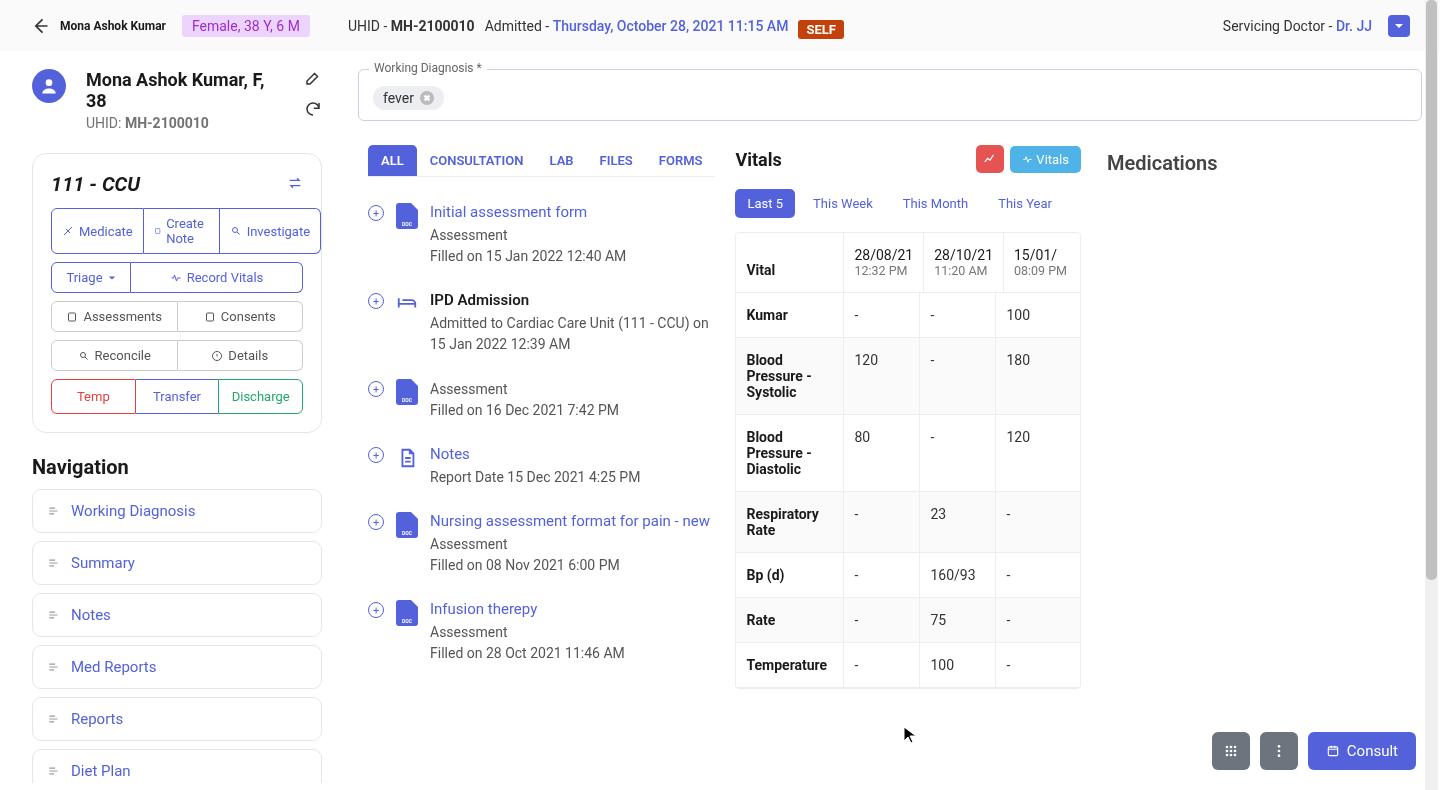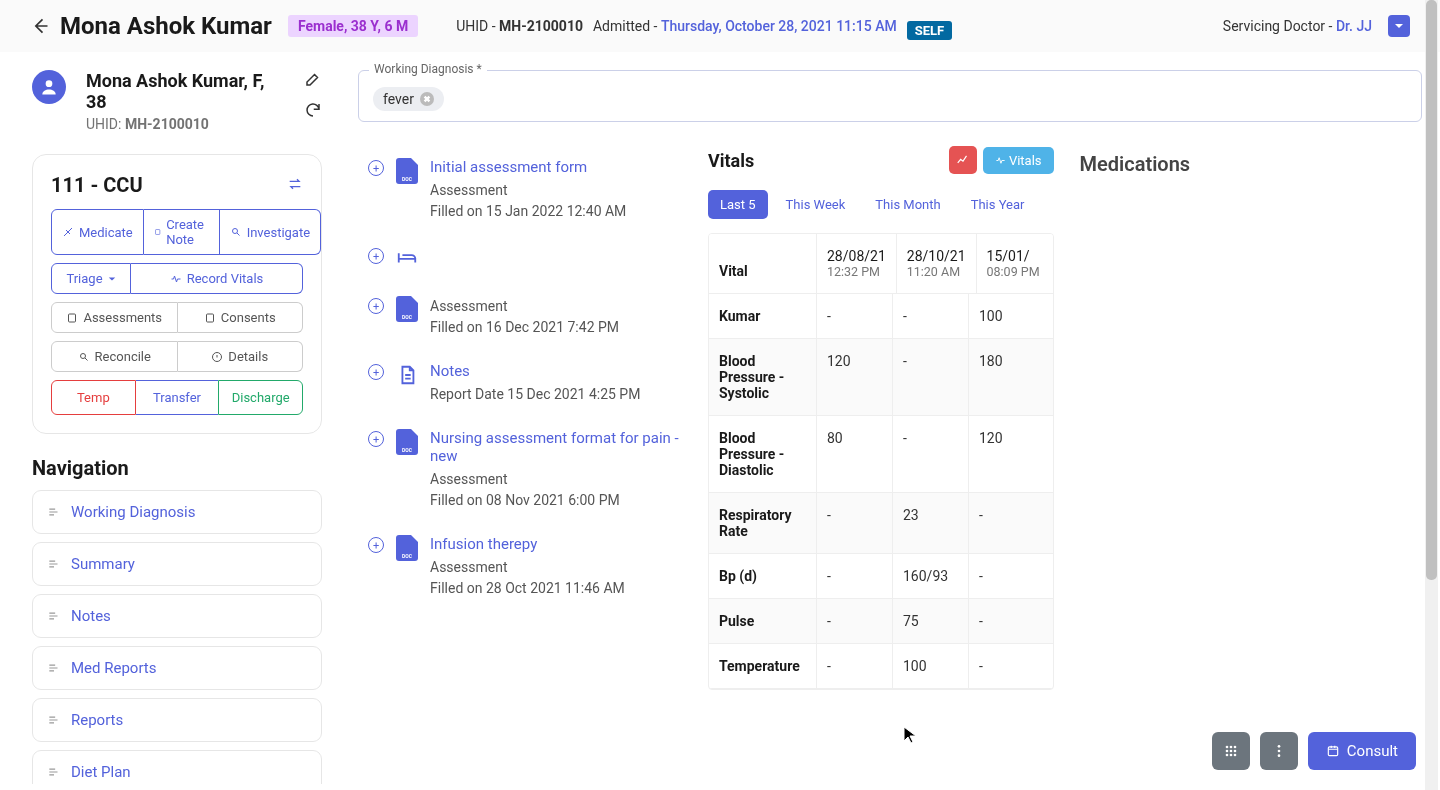--- a/index.html
+++ b/index.html
@@ -1,44 +1,44 @@
 <!DOCTYPE html>
 <html><head>
 <meta charset="utf-8">
 <style>
 *{box-sizing:border-box;margin:0;padding:0;font-family:-apple-system,BlinkMacSystemFont,"Segoe UI",Roboto,sans-serif;}
 body{background:#fff;color:#333;font-size:14px;overflow:hidden;}
 .topbar{display:flex;align-items:center;padding:12px 30px;background:#f7f7f7a0;gap:10px;}
 .back-arrow{width:20px;height:20px;cursor:pointer;}
 .back-arrow svg{width:20px;height:20px;stroke:#333;fill:none;stroke-width:2;}
-.patient-name-big{font-size:24px;font-weight:700;color:#1a1a1a;margin-right:6px;}
-.chip-pink{display:inline-block;background:#ecd4ff;color:#9b2fcf;padding:3px 10px;border-radius:3px;font-weight:700;font-size:14px;}
+.patient-name-big{font-size:12px;font-weight:700;color:#1a1a1a;margin-right:6px;}
+.chip-pink{display:inline-block;background:#ecd4ff;color:#9b2fcf;padding:3px 10px;border-radius:3px;font-weight:400;font-size:14px;}
 .uhid-label{color:#333;font-size:14px;}
 .uhid-label .val{font-weight:700;}
 .admitted-label{color:#333;font-size:14px;}
 .admitted-label .val{color:#5362db;font-weight:500;}
-.chip-self{background:#0369a1;color:#fff;padding:2px 8px;border-radius:3px;font-weight:700;font-size:13px;margin-top:8px;}
+.chip-self{background:#c2410c;color:#fff;padding:2px 8px;border-radius:3px;font-weight:700;font-size:13px;margin-top:8px;}
 .spacer{flex:1;}
 .doctor-label{color:#333;font-size:14px;}
 .doctor-label .val{color:#5362db;font-weight:500;}
 .dd-btn{width:22px;height:22px;background:#5362db;border-radius:4px;margin-left:6px;display:inline-flex;align-items:center;justify-content:center;cursor:pointer;}
 .dd-btn svg{width:10px;height:10px;fill:#fff;}
 .main{display:flex;height:calc(100vh - 58px);}
 .sidebar{width:340px;padding:18px 18px 18px 32px;overflow-y:auto;}
 .avatar-row{display:flex;align-items:flex-start;gap:20px;}
 .avatar{width:34px;height:34px;background:#5362db;border-radius:50%;display:flex;align-items:center;justify-content:center;flex-shrink:0;}
 .avatar svg{width:20px;height:20px;fill:#fff;}
 .pname{font-size:18px;font-weight:700;color:#1a1a1a;}
 .pname-sub{font-size:14px;color:#737373;margin-top:4px;}
 .pname-sub .val{font-weight:700;}
 .edit-ic,.refresh-ic{cursor:pointer;margin-left:auto;}
 .edit-ic svg,.refresh-ic svg{width:18px;height:18px;stroke:#333;fill:none;stroke-width:2;}
 .card{border:1px solid #e6e6e6;border-radius:14px;padding:18px;margin-top:22px;}
 .card-head{display:flex;align-items:center;justify-content:space-between;margin-bottom:12px;}
-.card-title{font-size:20px;font-weight:700;color:#1a1a1a;}
+.card-title{font-size:20px;font-weight:700;color:#1a1a1a;font-style:italic;}
 .swap-ic svg{width:16px;height:16px;stroke:#5362db;fill:none;stroke-width:2;}
 .btn-row{display:flex;gap:0;margin-bottom:8px;}
 .btn-row.split>*{flex:1;}
 .wbtn{border:1px solid #5362db;color:#5362db;background:#fff;padding:7px 10px;font-size:13px;display:flex;align-items:center;justify-content:center;gap:5px;cursor:pointer;}
 .wbtn:first-child{border-radius:6px 0 0 6px;}
 .wbtn:last-child{border-radius:0 6px 6px 0;}
 .wbtn:only-child{border-radius:6px;}
 .wbtn:not(:first-child){border-left:none;}
 .wbtn svg{width:12px;height:12px;stroke:currentColor;fill:none;stroke-width:2;}
 .wbtn.gray{border-color:#ccc;color:#555;}
@@ -282,35 +282,46 @@
             <svg viewBox="0 0 10 10">
               <path d="M2 2l6 6M8 2l-6 6"></path>
             </svg>
           </span>
       </span>
     </div>
 
     <div class="tabcard">
       <div class="columns">
         <div class="timeline-col">
+          <div class="tabs">
+            <div class="tab active">ALL</div>
+            <div class="tab">CONSULTATION</div>
+            <div class="tab">LAB</div>
+            <div class="tab">FILES</div>
+            <div class="tab">FORMS</div>
+          </div>
           <div id="timeline">
               <div class="tl-item">
                 <div class="tl-bullet"></div>
                 <div class="tl-icon doc"></div>
                 <div class="tl-body">
                   <div class="tl-title">Initial assessment form</div>
                   <div class="tl-sub">Assessment</div>
                   <div class="tl-sub">Filled on 15 Jan 2022 12:40 AM</div>
                 </div>
               </div>
               <div class="tl-item">
                 <div class="tl-bullet"></div>
                 <div class="tl-icon bed"><svg viewBox="0 0 24 24">
                     <path d="M3 18V8M3 14h18v4M7 10h10a4 4 0 014 4"></path>
                   </svg></div>
+                <div class="tl-body">
+                  <div class="tl-title dark">IPD Admission</div>
+                  <div class="tl-sub">Admitted to Cardiac Care Unit (111 - CCU) on 15 Jan 2022 12:39 AM</div>
+                </div>
               </div>
               <div class="tl-item">
                 <div class="tl-bullet"></div>
                 <div class="tl-icon doc"></div>
                 <div class="tl-body">
                   <div class="tl-sub">Assessment</div>
                   <div class="tl-sub">Filled on 16 Dec 2021 7:42 PM</div>
                 </div>
               </div>
               <div class="tl-item">
@@ -405,21 +416,21 @@
                 <div class="vcell d">23</div>
                 <div class="vcell d">-</div>
               </div>
               <div class="vrow">
                 <div class="vcell h">Bp (d)</div>
                 <div class="vcell d">-</div>
                 <div class="vcell d">160/93</div>
                 <div class="vcell d">-</div>
               </div>
               <div class="vrow">
-                <div class="vcell h">Pulse</div>
+                <div class="vcell h">Rate</div>
                 <div class="vcell d">-</div>
                 <div class="vcell d">75</div>
                 <div class="vcell d">-</div>
               </div>
               <div class="vrow">
                 <div class="vcell h">Temperature</div>
                 <div class="vcell d">-</div>
                 <div class="vcell d">100</div>
                 <div class="vcell d">-</div>
               </div>

